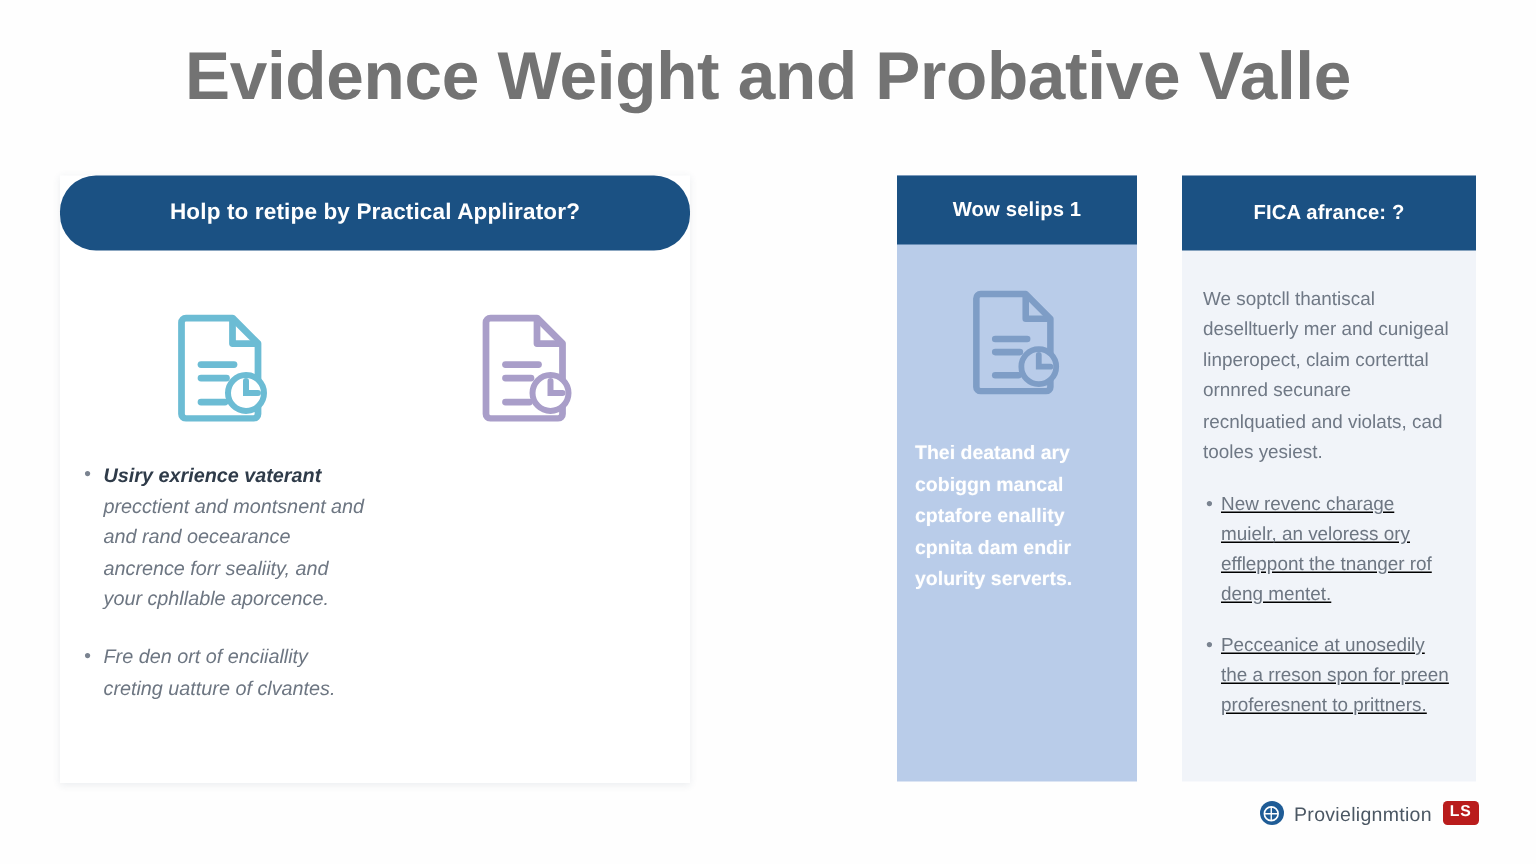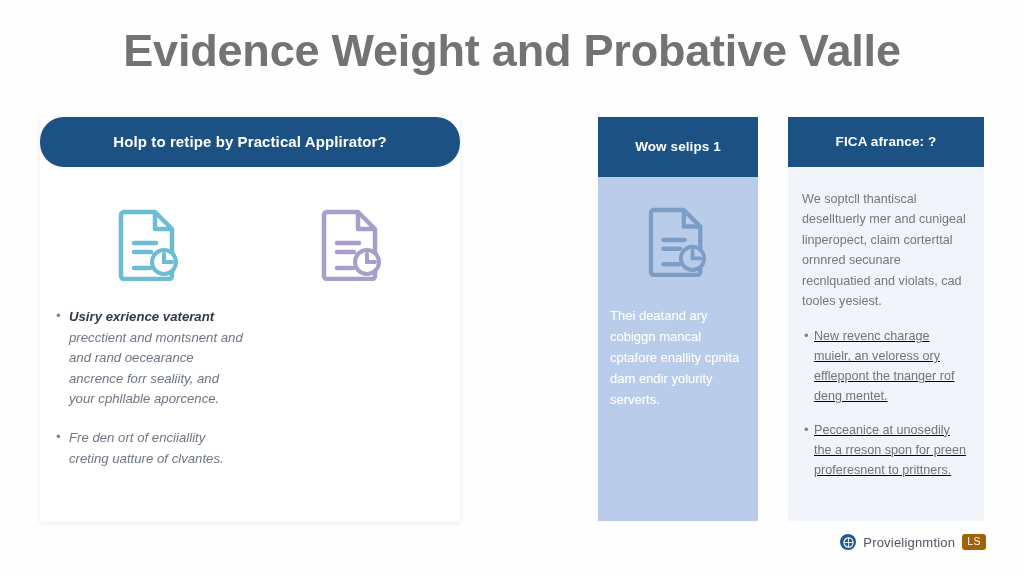--- a/index.html
+++ b/index.html
@@ -130,26 +130,27 @@
 
   
   #mid-panel {
     left: 598px;
     top: 117px;
     width: 160px;
     height: 404px;
     background: #b9cce9;
   }
   #mid-panel .panel-header {
-    height: 60px;
+    height: 46px;
     width: 160px;
     font-size: 13.5px;
   }
   .mid-body {
     padding: 14px 12px 0 12px;
+    font-weight: bold;
   }
   .mid-body .icon-slot { height: 100px; }
   .mid-text {
     margin: 14px 0 0 0;
     font-size: 13px;
     line-height: 1.62;
     color: #ffffff;
     text-shadow: 0 0 1px rgba(255,255,255,0.35);
   }
 
@@ -205,24 +206,24 @@
     justify-content: center;
     flex: none;
   }
   .brand-name {
     font-size: 13px;
     color: #4b5763;
     letter-spacing: 0.2px;
     white-space: nowrap;
   }
   .brand-badge {
-    background: #a16207;
+    background: #b91c1c;
     color: #ffffff;
     font-size: 10.5px;
-    font-weight: normal;
+    font-weight: bold;
     border-radius: 3px;
     padding: 2px 5px 3px 5px;
     letter-spacing: 0.5px;
     line-height: 1;
   }
 </style>
 </head>
 <body>
 
 <div class="slide">

